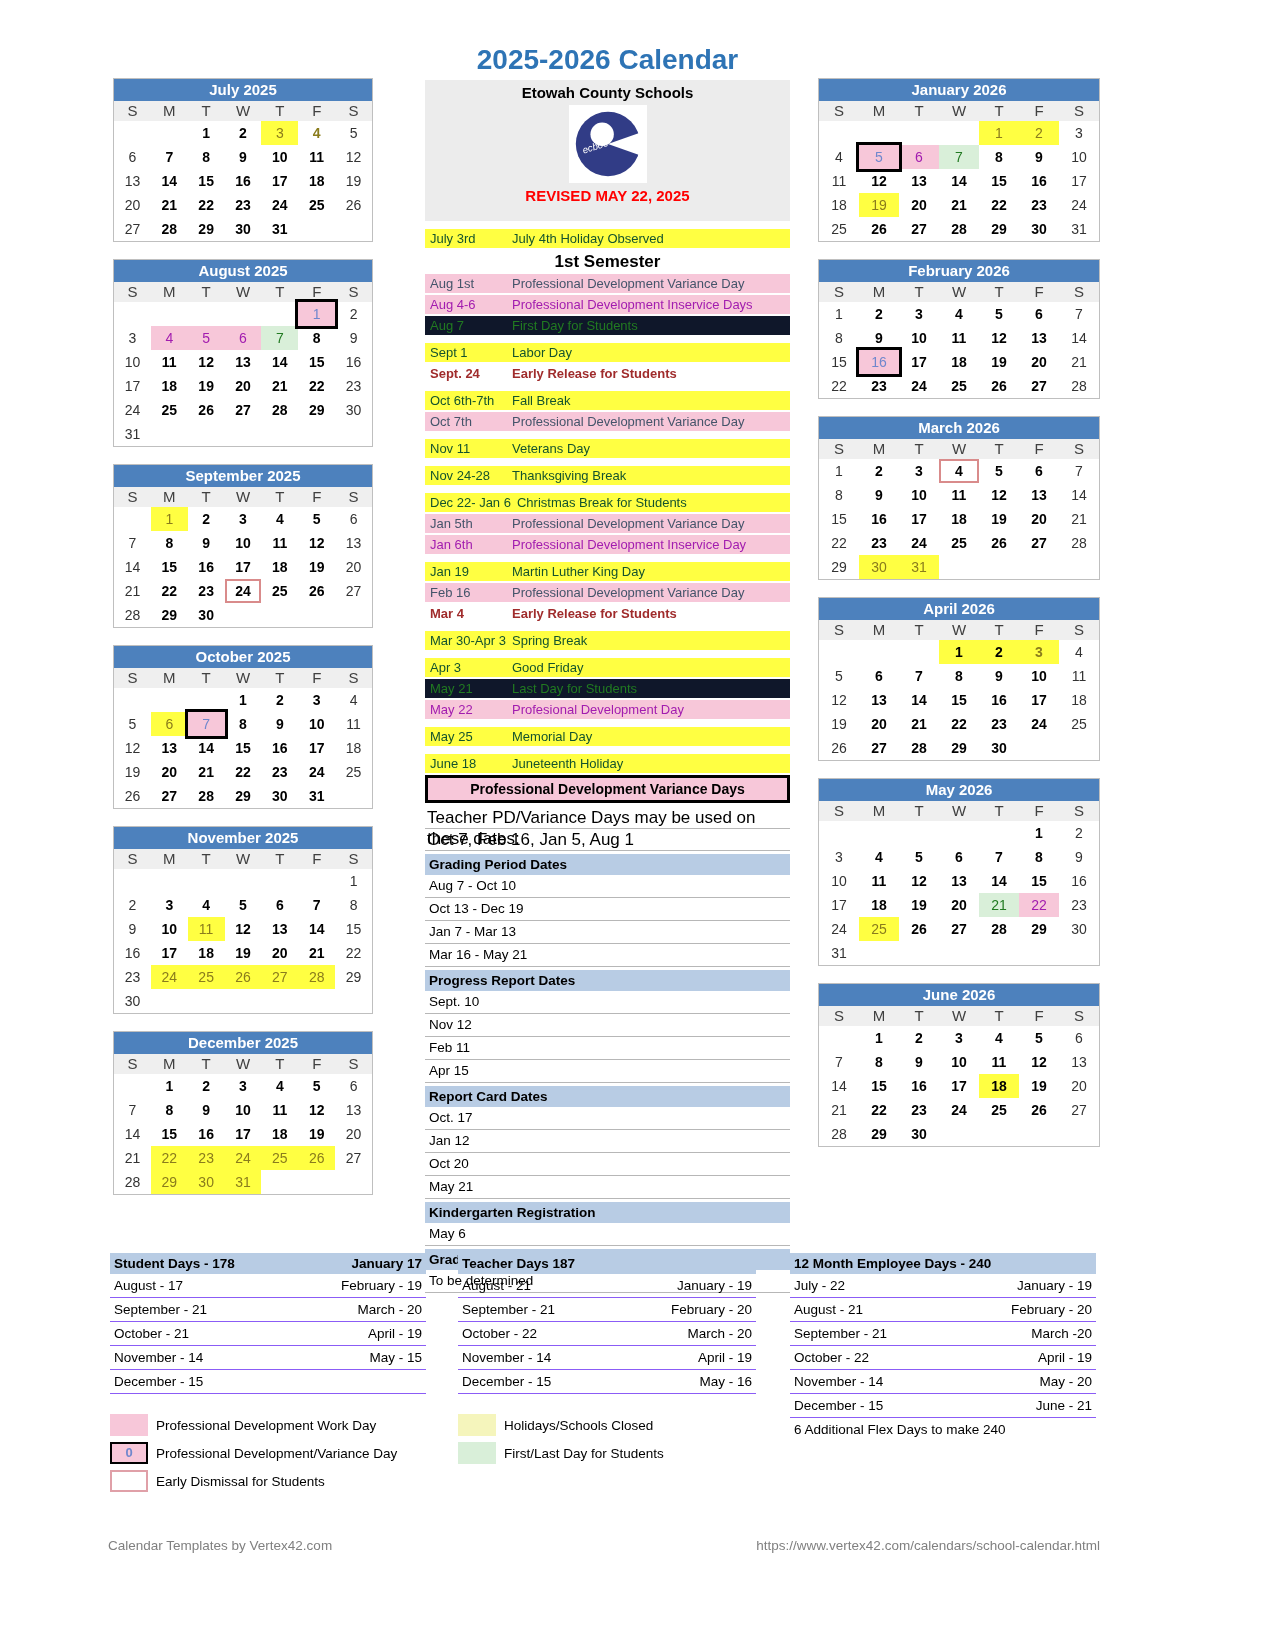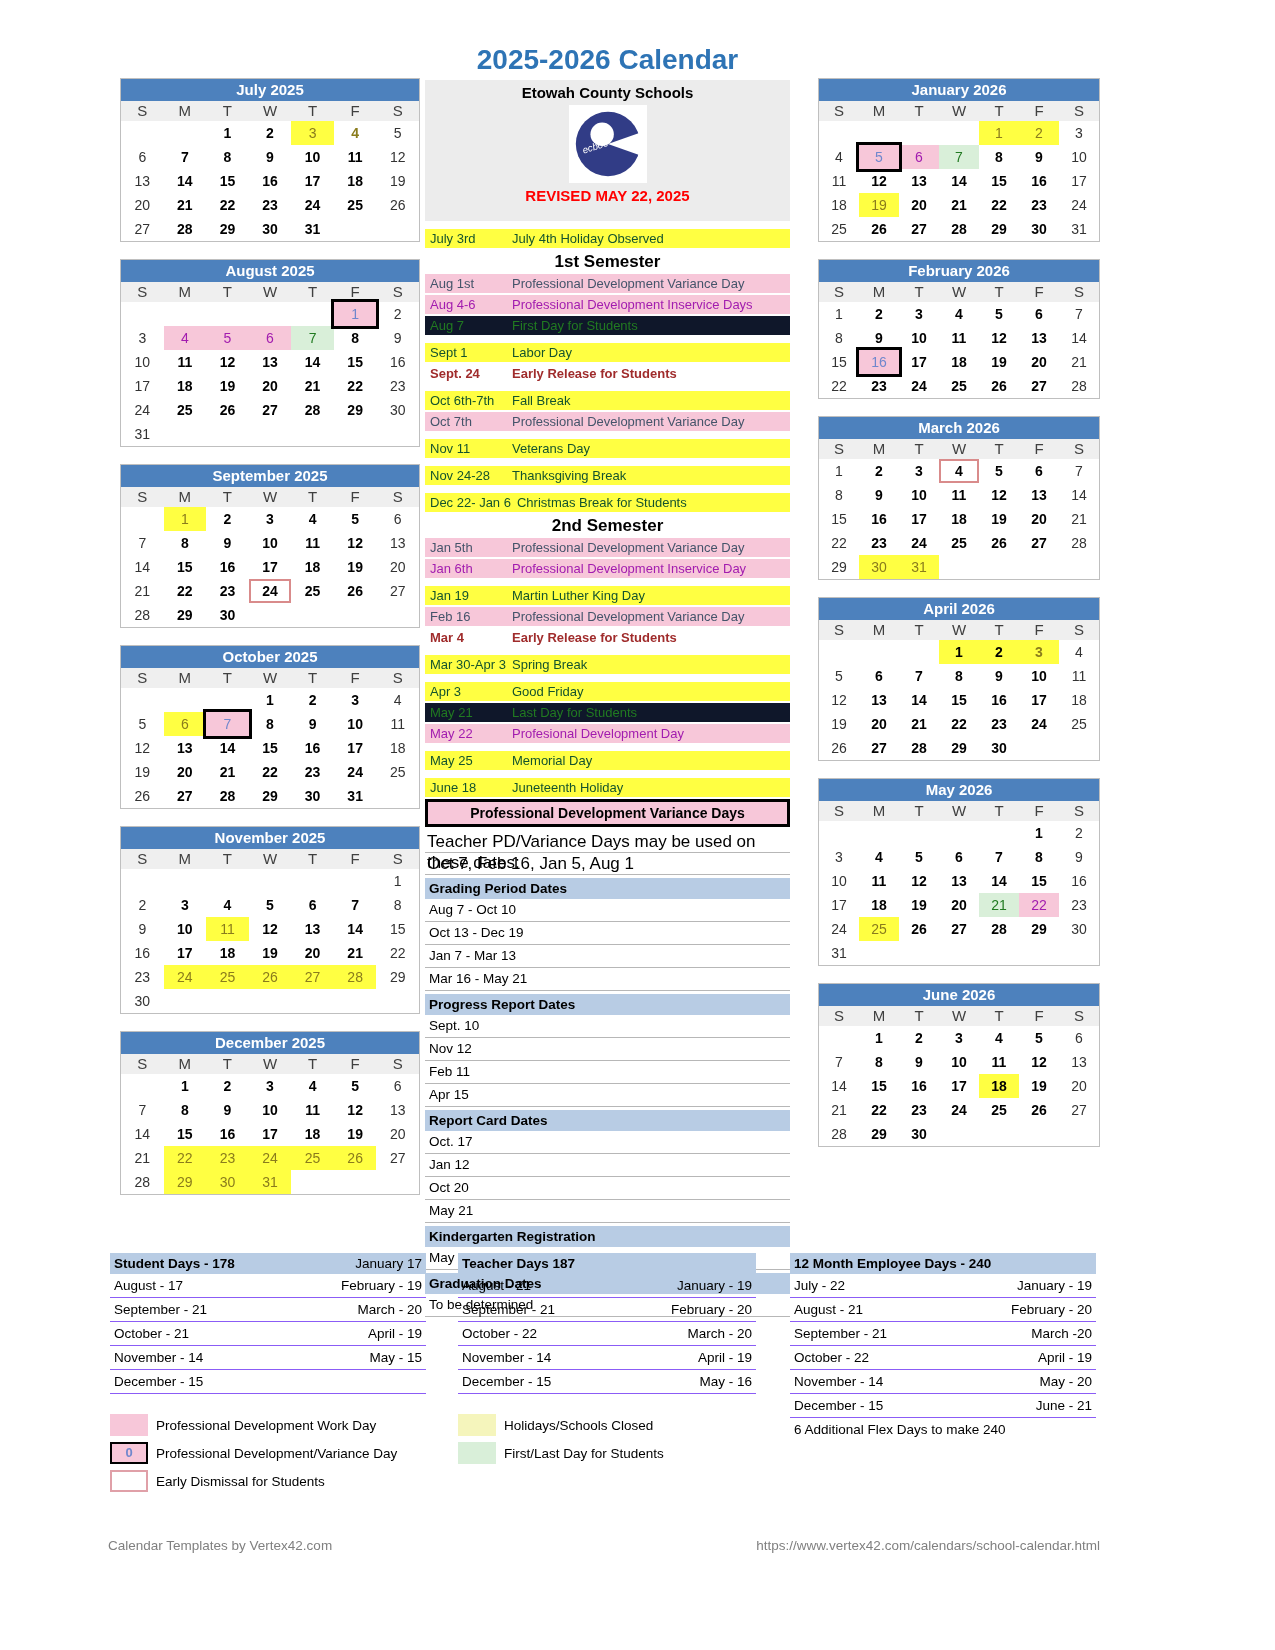--- a/index.html
+++ b/index.html
@@ -3,21 +3,21 @@
 <meta charset="utf-8">
 <style>
   html,body{margin:0;padding:0;background:#fff;}
   .page{position:relative;width:1275px;height:1650px;background:#fff;
         font-family:"Liberation Sans",sans-serif;color:#000;overflow:hidden;}
 
   .page-title{position:absolute;left:425px;top:44px;width:365px;text-align:center;
         font-size:28px;font-weight:bold;color:#2e74b5;margin:0;}
 
   .col{position:absolute;top:78px;}
-  .col-left{left:120px;width:300px;}
+  .col-left{left:113px;width:260px;}
   .col-center{left:425px;width:365px;top:80px;}
   .col-right{left:818px;width:282px;}
 
   
   .cal{border:1px solid #bfbfbf;margin-bottom:17px;background:#fff;}
   .cal-title{background:#4d81bd;color:#fff;font-weight:bold;text-align:center;
         font-size:15px;height:22px;line-height:22px;}
   .cal-dow{display:grid;grid-template-columns:repeat(7,1fr);background:#efefef;
         height:20px;line-height:20px;text-align:center;color:#404040;font-size:15px;}
   .cal-grid{display:grid;grid-template-columns:repeat(7,1fr);}
@@ -65,21 +65,21 @@
   .sec-row{font-size:13.5px;height:22px;line-height:22px;border-bottom:1px solid #b7b7b7;
         padding-left:4px;}
 
   
   .tbl{position:absolute;font-size:13.5px;top:1253px;}
   .tbl-student{left:110px;width:316px;}
   .tbl-teacher{left:458px;width:298px;}
   .tbl-employee{left:790px;width:306px;}
   .tbl-h{background:#b8cce4;display:flex;justify-content:space-between;height:21px;
         line-height:21px;font-weight:bold;padding:0 4px;}
-  .tbl-h .hr{font-weight:normal;}
+  .tbl-h .hr{font-weight:bold;}
   .tbl-row{display:flex;justify-content:space-between;height:23px;line-height:23px;
         border-bottom:1px solid #8b5cf6;padding:0 4px;}
   .tbl-note{height:23px;line-height:23px;padding:0 4px;}
 
   
   .legend{position:absolute;left:110px;top:1413px;width:680px;font-size:13.5px;}
   .lg-grid{display:grid;grid-template-columns:348px 1fr;row-gap:4px;}
   .lg-item{display:flex;align-items:center;height:24px;}
   .lg-sw{width:38px;height:22px;margin-right:8px;flex:none;box-sizing:border-box;
         text-align:center;}
@@ -463,21 +463,20 @@
           <span>Veterans Day</span>
         </div>
         <div class="ev bg-yellow fg-olive">
           <span class="d">Nov 24-28</span>
           <span>Thanksgiving Break</span>
         </div>
         <div class="ev bg-yellow fg-olive">
           <span class="d">Dec 22- Jan 6</span>
           <span>Christmas Break for Students</span>
         </div>
-        <div class="sem-h">2nd Semester</div>
         <div class="ev bg-pink fg-slate">
           <span class="d">Jan 5th</span>
           <span>Professional Development Variance Day</span>
         </div>
         <div class="ev bg-pink fg-purple">
           <span class="d">Jan 6th</span>
           <span>Professional Development Inservice Day</span>
         </div>
         <div class="ev bg-yellow fg-olive">
           <span class="d">Jan 19</span>

